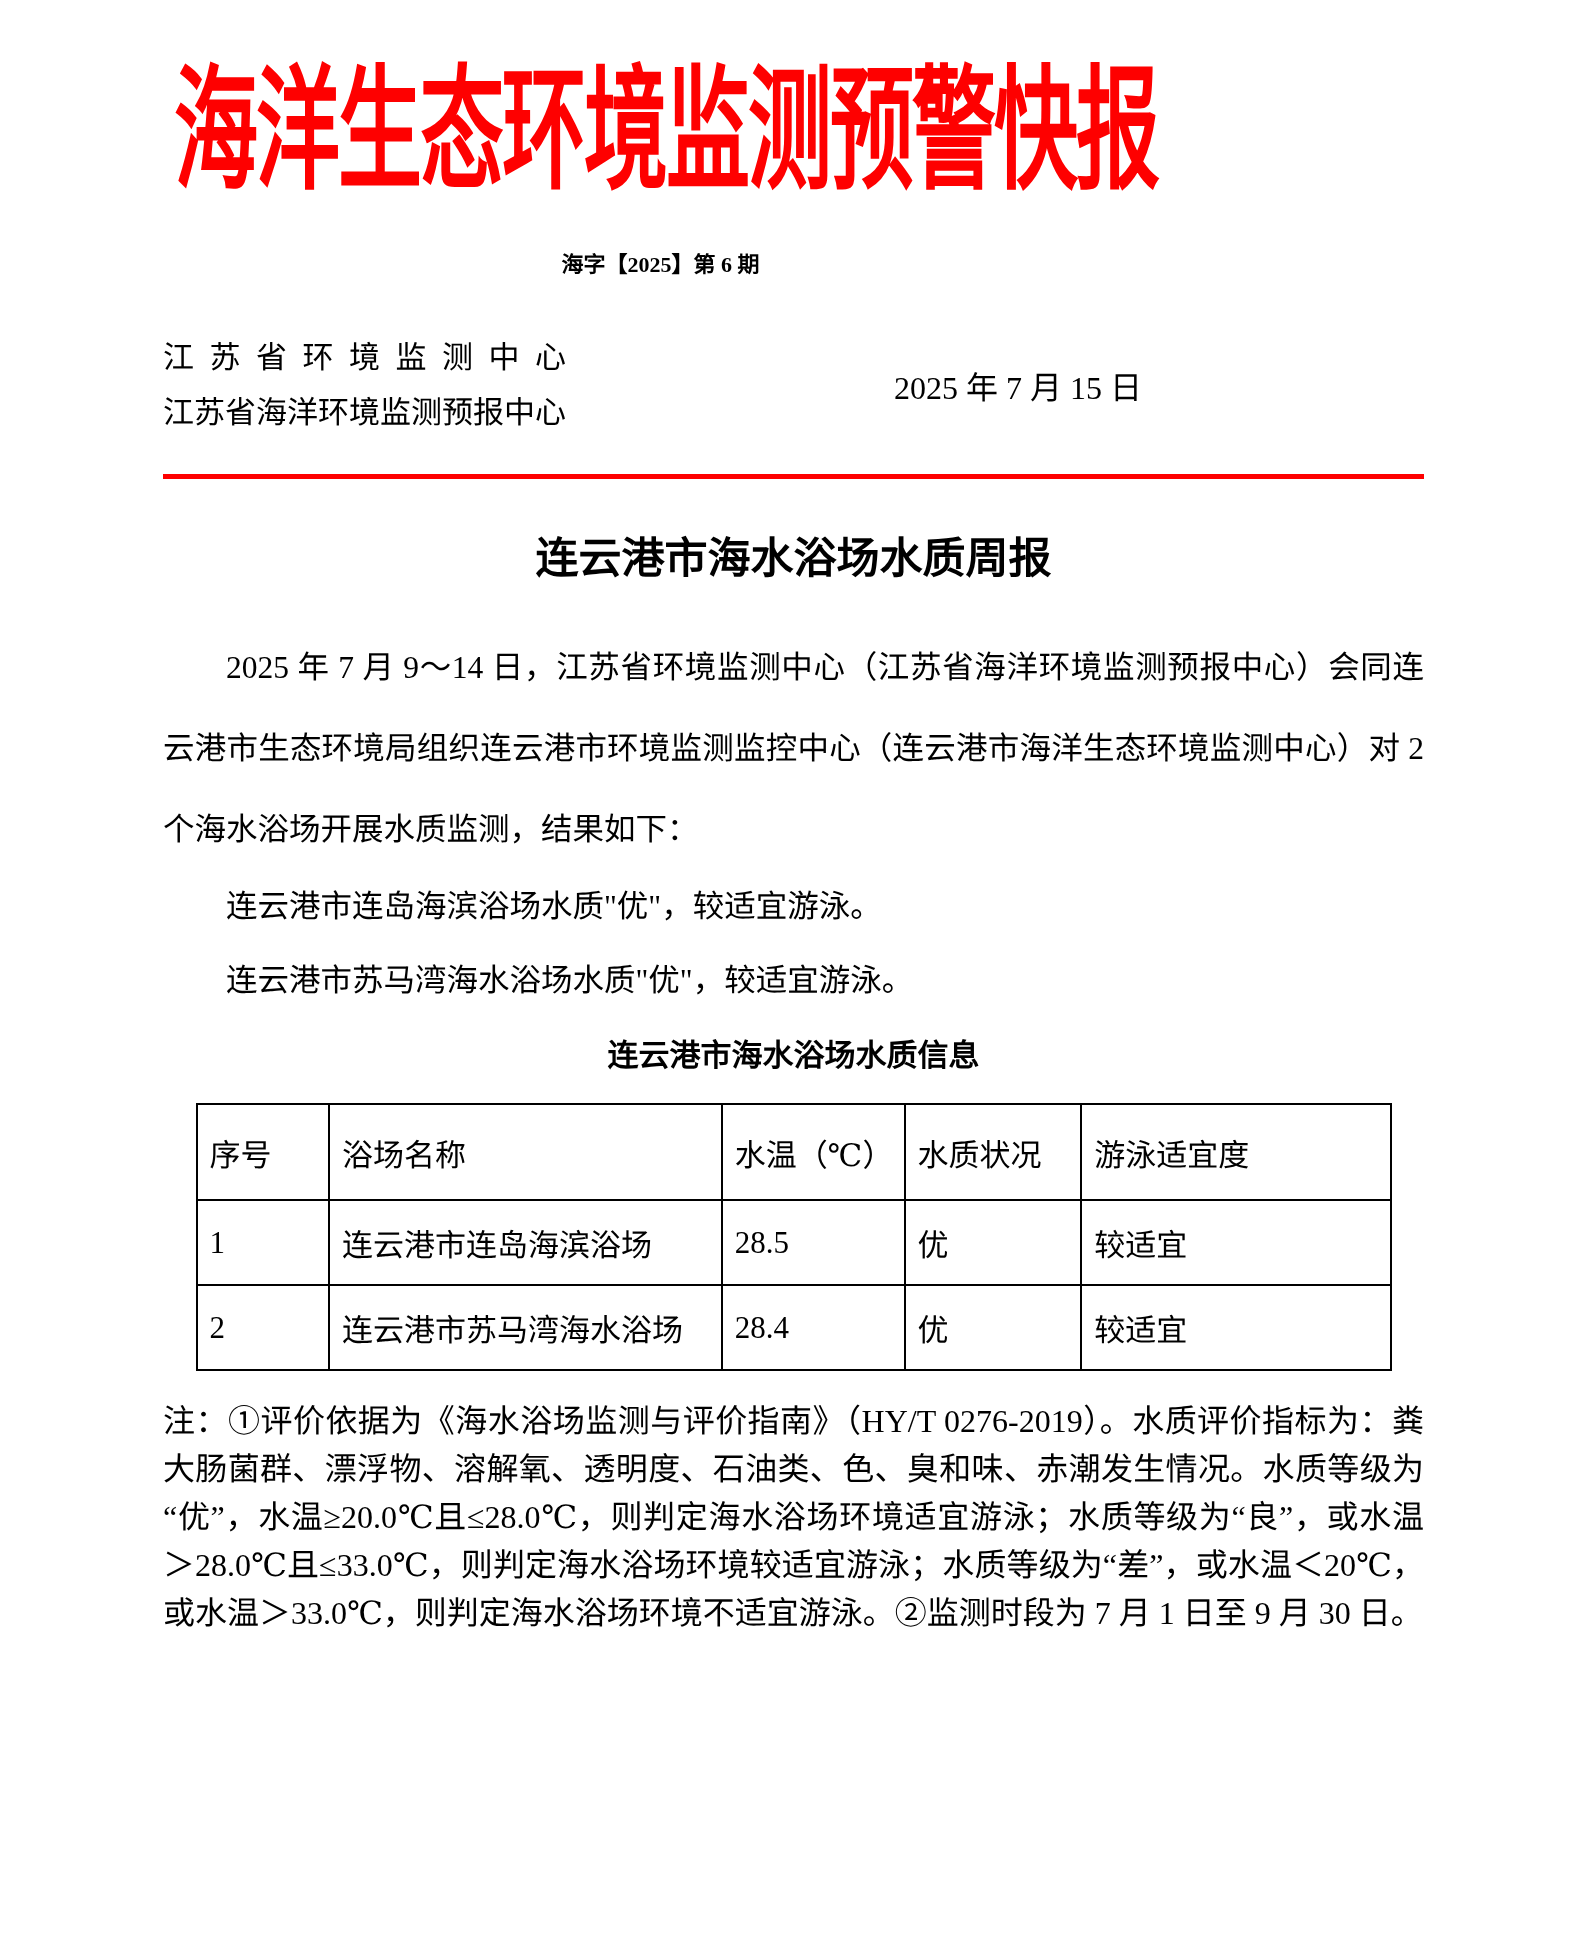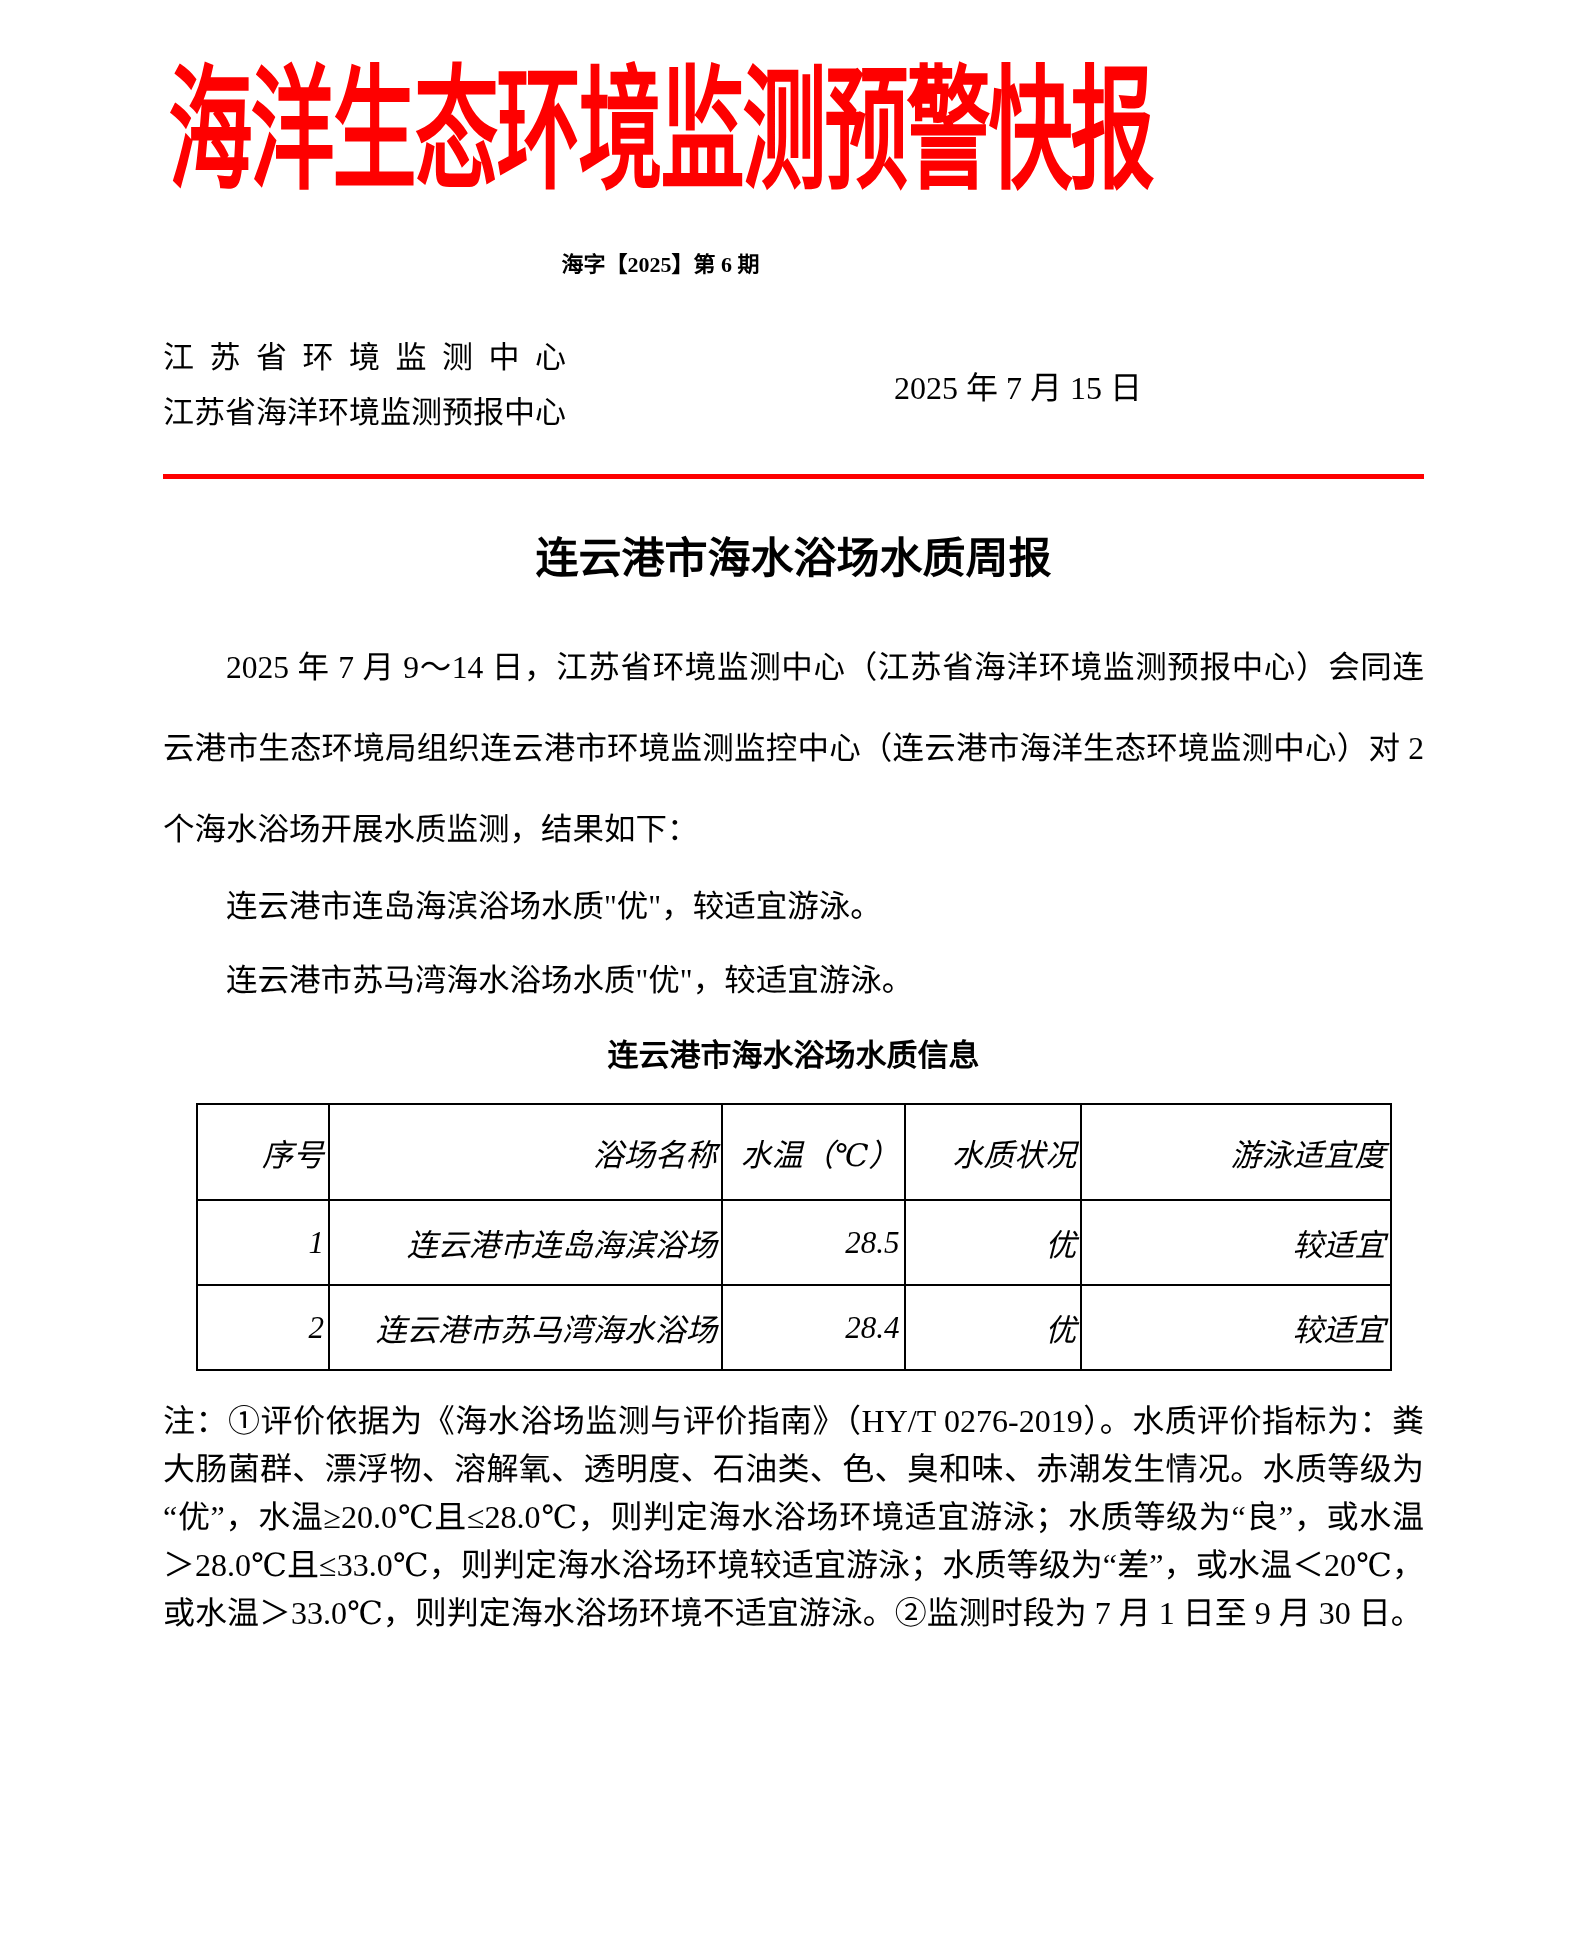--- a/index.html
+++ b/index.html
@@ -13,21 +13,21 @@
     width:1587px; height:1934px;
     padding:0 163px;
     overflow:hidden;
     background:var(--page_bg,#fff);
     position:relative;
   }
   
   .masthead { width:995px; }
   .masthead-title-wrap {
     margin-top:18px; height:200px;
-    display:flex; align-items:center; justify-content:center;
+    display:flex; align-items:center; justify-content:flex-end;
   }
   .masthead-title-wrap span {
     font-size:84px; font-weight:bold; white-space:nowrap;
     color:var(--accent_red,#fe0000);
     letter-spacing:-2px;
     transform:scale(1,1.6);
     font-family:"Liberation Serif","DejaVu Serif",serif;
   }
   .issue-line {
     margin-top:28px;
@@ -75,24 +75,23 @@
     font-size:31px; font-weight:bold;
   }
   table.wq-table {
     width:1196px;
     margin:28px auto 0 auto;
     border-collapse:collapse;
     table-layout:fixed;
   }
   .wq-table th, .wq-table td {
     border:2px solid #000;
-    text-align:right; vertical-align:middle;
+    text-align:left; vertical-align:middle;
     font-size:31px; font-weight:normal;
-    padding:0 4px;
-    font-style:italic;
+    padding:0 12px;
   }
   .wq-table thead tr { height:96px; }
   .wq-table tbody tr { height:85px; }
   
   .notes {
     margin-top:26px;
     font-size:32px; line-height:48px;
     text-align:justify; text-justify:inter-ideograph;
   }
 </style>

